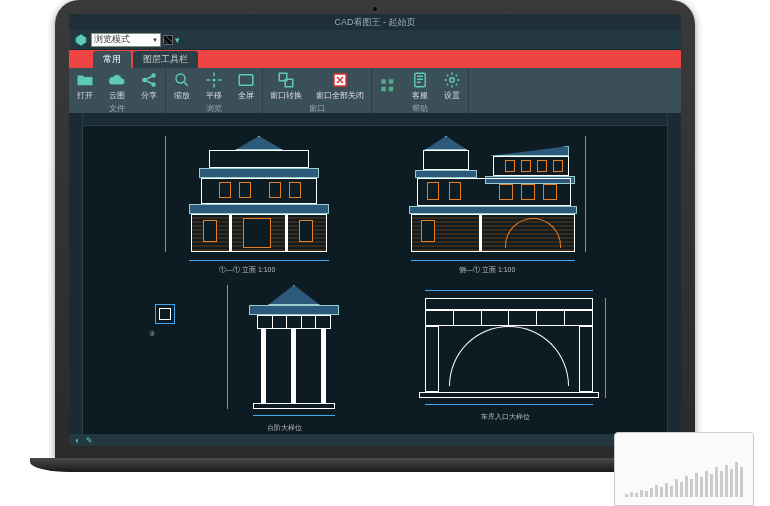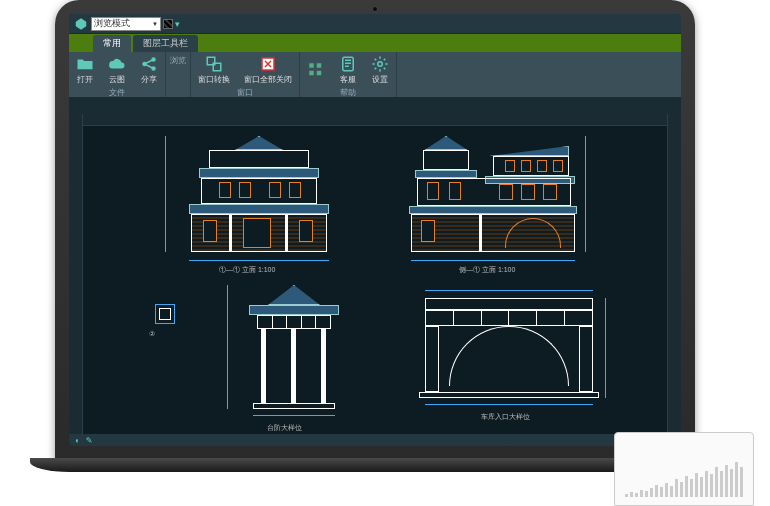--- a/index.html
+++ b/index.html
@@ -90,21 +90,21 @@
       border: 1px solid #888;
     }
     .mode-select::after { content: "▼"; font-size: 6px; color: #333; }
     .color-swatch {
       width: 10px; height: 10px;
       border: 1px solid #666;
       background: repeating-linear-gradient(45deg,#000 0 2px,#333 2px 4px);
     }
     .tabs {
       height: 18px;
-      background: #4d7c0f;
+      background: #ef4444;
       display: flex;
       align-items: flex-end;
       padding-left: 24px;
       gap: 2px;
     }
     .tab {
       padding: 2px 10px;
       background: #2a3f48;
       color: #ccc;
       border-radius: 3px 3px 0 0;
@@ -252,20 +252,23 @@
       background: #ccc;
     }
   </style>
 </head>
 <body>
 
 <div class="laptop-frame">
   <div class="camera"></div>
   <div class="screen">
 
+    <div class="titlebar">
+      <span>CAD看图王 - 起始页</span>
+    </div>
 
     <div class="menubar">
       <div class="app-logo">
         <svg viewBox="0 0 24 24">
             <path fill="#5fc9b8" d="M12 2L3 8v8l9 6 9-6V8l-9-6z"></path>
           </svg>
       </div>
       <div class="mode-select">
         <span>浏览模式</span>
       </div>
@@ -307,20 +310,48 @@
                   <path stroke="currentColor" stroke-width="2" d="M8 11l8-4M8 13l8 4"></path>
                 </svg>
               </div>
             <span class="lbl">分享</span>
           </div>
         </div>
         <div class="ribbon-group-label">文件</div>
       </div>
 
       <div class="ribbon-group">
+        <div class="ribbon-group-items">
+          <div class="ribbon-btn">
+            <div class="icn">
+                <svg viewBox="0 0 24 24" width="18" height="18">
+                  <circle cx="10" cy="10" r="6" fill="none" stroke="currentColor" stroke-width="2"></circle>
+                  <path stroke="currentColor" stroke-width="2" d="M15 15l5 5"></path>
+                </svg>
+              </div>
+            <span class="lbl">缩放</span>
+          </div>
+          <div class="ribbon-btn">
+            <div class="icn">
+                <svg viewBox="0 0 24 24" width="18" height="18">
+                  <path fill="currentColor" d="M12 2v5M12 17v5M2 12h5M17 12h5M12 12h0" stroke="currentColor" stroke-width="2"></path>
+                  <circle cx="12" cy="12" r="2" fill="currentColor"></circle>
+                </svg>
+              </div>
+            <span class="lbl">平移</span>
+          </div>
+          <div class="ribbon-btn">
+            <div class="icn">
+                <svg viewBox="0 0 24 24" width="18" height="18">
+                  <rect x="3" y="5" width="18" height="14" rx="1" fill="none" stroke="currentColor" stroke-width="2"></rect>
+                </svg>
+              </div>
+            <span class="lbl">全屏</span>
+          </div>
+        </div>
         <div class="ribbon-group-label">浏览</div>
       </div>
 
 
       <div class="ribbon-group">
         <div class="ribbon-group-items">
           <div class="ribbon-btn">
             <div class="icn">
                 <svg viewBox="0 0 24 24" width="18" height="18">
                   <rect x="3" y="3" width="10" height="10" fill="none" stroke="currentColor" stroke-width="2"></rect>

